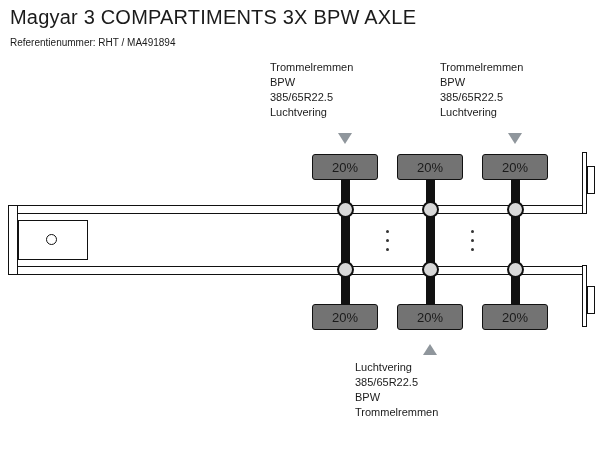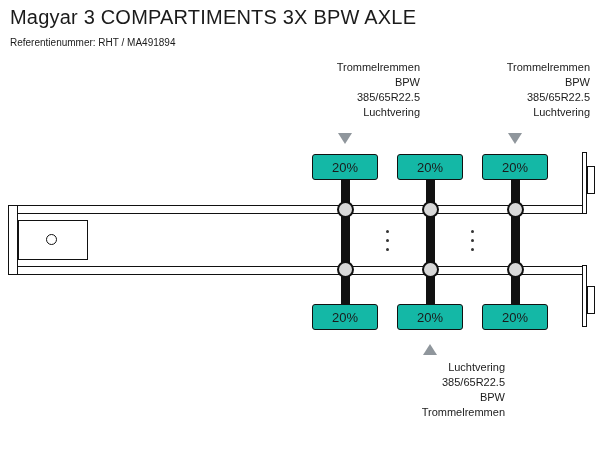--- a/index.html
+++ b/index.html
@@ -4,23 +4,23 @@
 <style>
   * { margin:0; padding:0; box-sizing:border-box; }
   html,body { background:#ffffff; }
   .stage {
     position:relative; width:600px; height:450px; background:#ffffff;
     font-family:"Liberation Sans", sans-serif; color:#1b1b1b; overflow:hidden;border-radius:22px;
   }
   .abs { position:absolute; }
   .title { left:10px; top:6px; font-size:20px; letter-spacing:.2px; white-space:nowrap; }
   .ref   { left:10px; top:37px; font-size:10px; white-space:nowrap; }
-  .ann   { width:150px; text-align:right; font-size:11px; line-height:15px; }
+  .ann   { width:150px; text-align:left; font-size:11px; line-height:15px; }
   .tire {
-    width:66px; height:26px; background:#14b8a6; border:1.5px solid #111;
+    width:66px; height:26px; background:#737373; border:1.5px solid #111;
     border-radius:3px; display:flex; align-items:center; justify-content:center;
     font-size:13px;
   }
   .axle { width:9px; height:126px; background:#111; top:180px; }
   .hub  { width:17px; height:17px; border-radius:50%; background:#d8d8d8; border:2px solid #111; }
   .rail { left:8px; width:577px; height:9px; background:#fff; border:1.5px solid #111; }
   .part { background:#fff; border:1.5px solid #111; }
   .dot  { width:3px; height:3px; border-radius:50%; background:#333; }
   .arrow-down { width:0; height:0; border-left:7px solid transparent; border-right:7px solid transparent; border-top:11px solid #8f969c; }
   .arrow-up   { width:0; height:0; border-left:7px solid transparent; border-right:7px solid transparent; border-bottom:11px solid #8f969c; }

